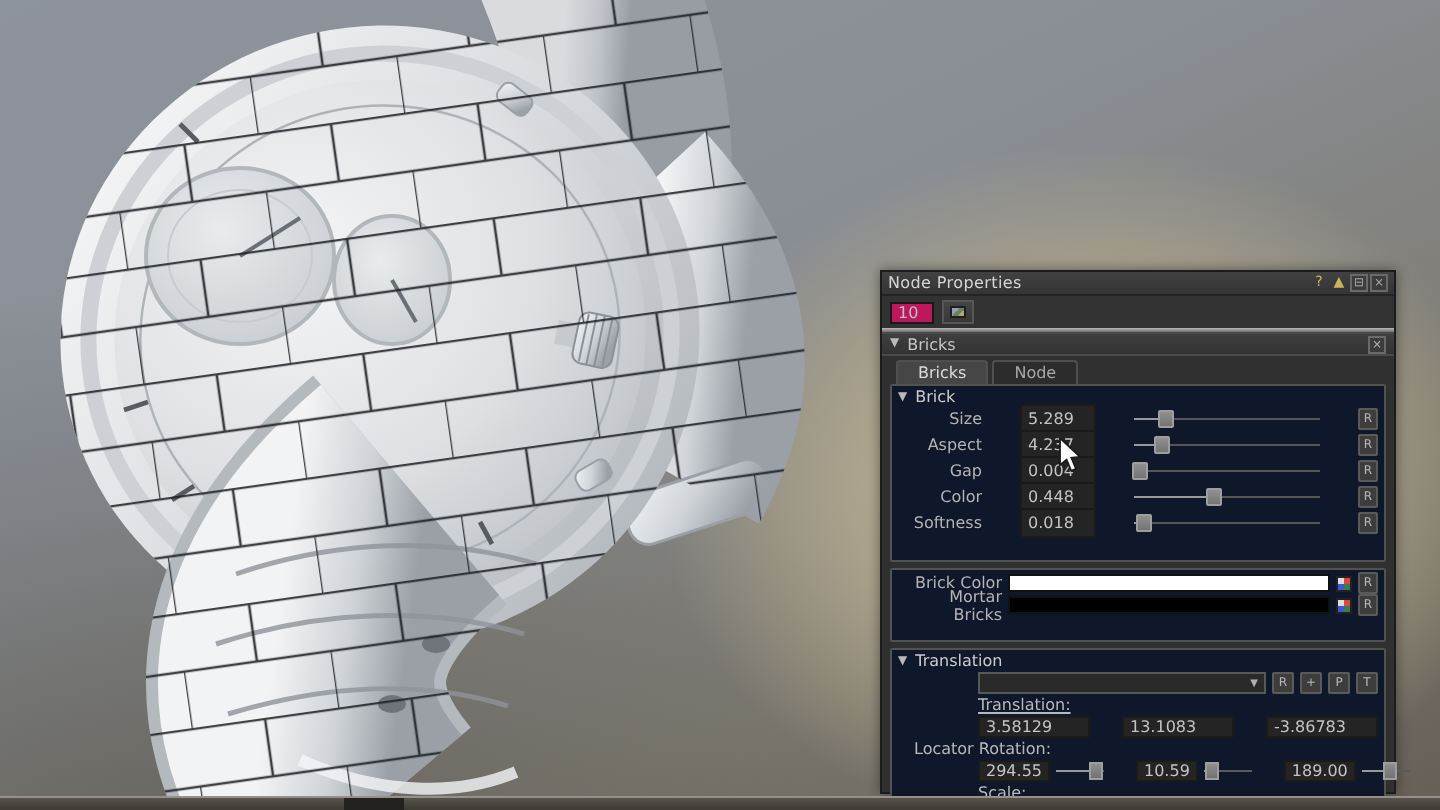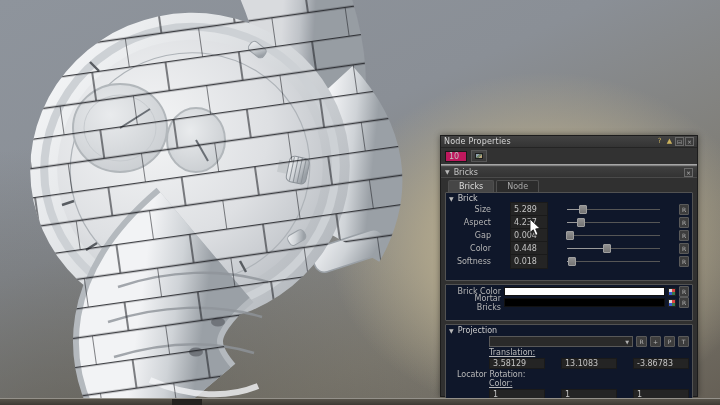--- a/index.html
+++ b/index.html
@@ -301,21 +301,21 @@
           <span class="prop-label">Mortar Bricks</span>
           <div class="swatch" style="background-color: rgb(0, 0, 0);"></div>
           <span class="picker-ico"></span>
           <div class="reset-btn">R</div>
         </div>
       </div>
 
       <div class="groupbox">
         <div class="group-title">
           <span class="tri">▼</span>
-          <span>Projection</span>
+          <span>Translation</span>
         </div>
 
         <div class="dropdown-row">
           <div class="dropdown">
             <span></span>
             <span class="dd-arrow">▼</span>
           </div>
           <div class="mini-btn">R</div>
           <div class="mini-btn">+</div>
           <div class="mini-btn">P</div>
@@ -329,22 +329,48 @@
             </div>
           <div class="triple-cell">
               <div class="tfield">13.1083</div>
             </div>
           <div class="triple-cell">
               <div class="tfield">-3.86783</div>
             </div>
         </div>
 
         <div class="field-label rot-label">Locator Rotation:</div>
-
-        <div class="field-label proj-indent">Color:</div>
+        <div class="triple-row">
+          <div class="triple-cell">
+            <div class="tfield">294.55</div>
+            <div class="mini-slider" style="--pct: 82;">
+              <div class="track"></div>
+                <div class="fill"></div>
+                <div class="handle"></div>
+            </div>
+          </div>
+          <div class="triple-cell">
+            <div class="tfield">10.59</div>
+            <div class="mini-slider" style="--pct: 18;">
+              <div class="track"></div>
+                <div class="fill"></div>
+                <div class="handle"></div>
+            </div>
+          </div>
+          <div class="triple-cell">
+            <div class="tfield">189.00</div>
+            <div class="mini-slider" style="--pct: 58;">
+              <div class="track"></div>
+                <div class="fill"></div>
+                <div class="handle"></div>
+            </div>
+          </div>
+        </div>
+
+        <div class="field-label proj-indent">Scale:</div>
         <div class="triple-row">
           <div class="triple-cell">
               <div class="tfield">1</div>
             </div>
           <div class="triple-cell">
               <div class="tfield">1</div>
             </div>
           <div class="triple-cell">
               <div class="tfield">1</div>
             </div>

